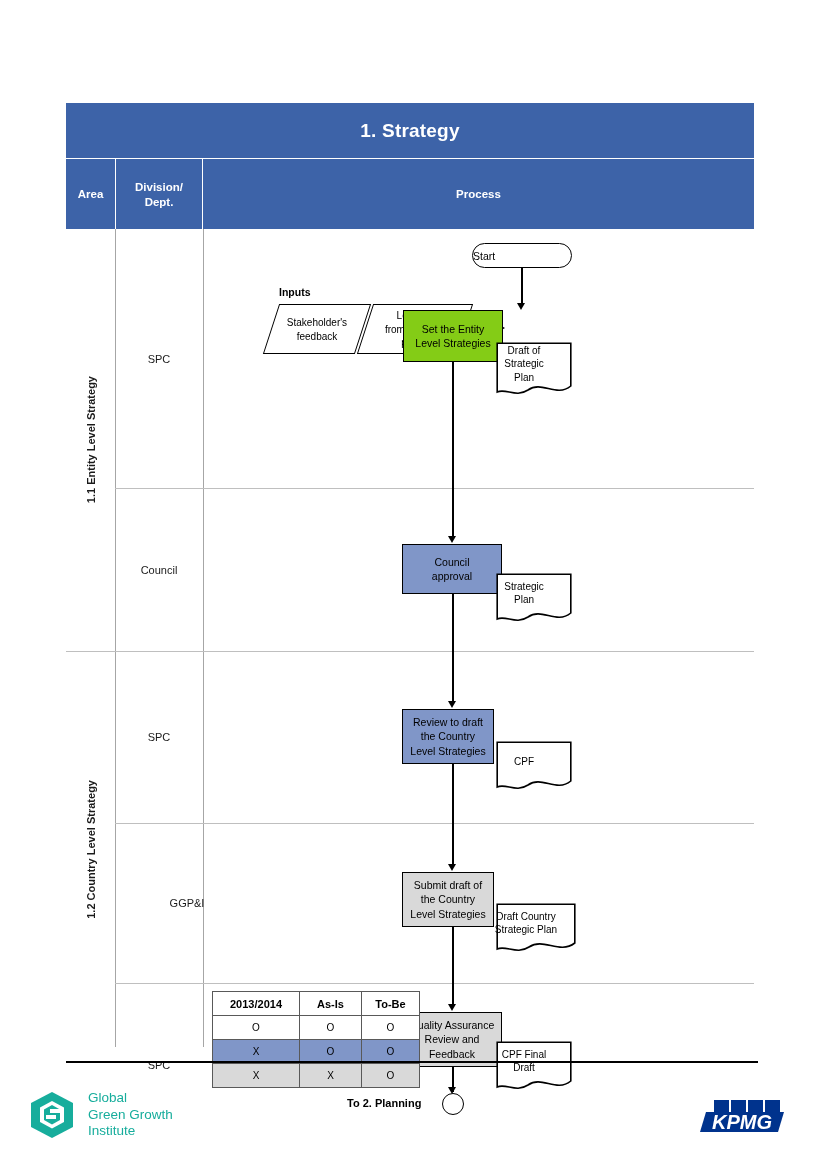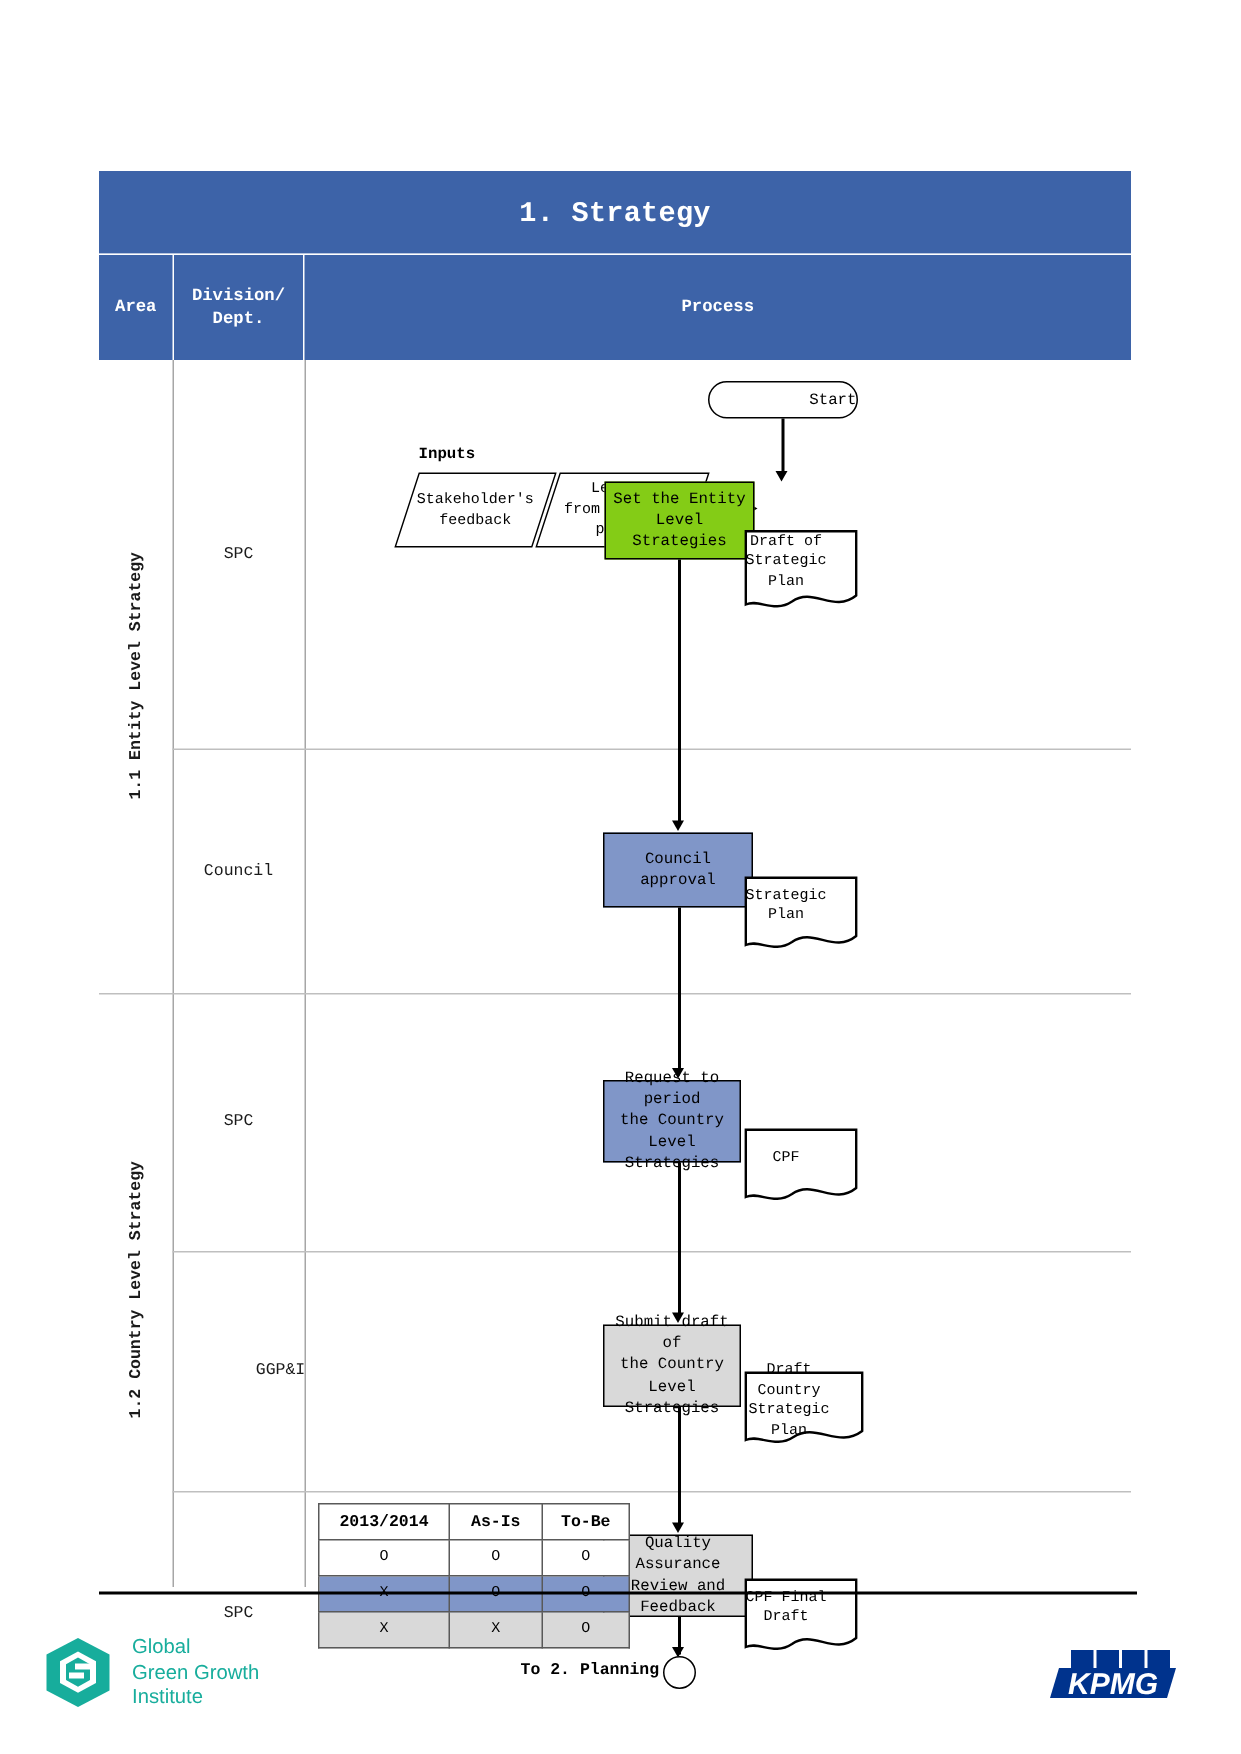--- a/index.html
+++ b/index.html
@@ -5,21 +5,21 @@
   * { box-sizing: border-box; }
   html, body {
     margin: 0; padding: 0;
     width: 827px; height: 1169px;
     background: #ffffff;
     font-family: "Liberation Sans", sans-serif;
   }
   #page { position: relative; width: 827px; height: 1169px; overflow: hidden; }
 
   
-  .grid { position: absolute; left: 66px; top: 114px; width: 688px; height: 944px; font-family: Liberation Mono, monospace; }
+  .grid { position: absolute; left: 66px; top: 103px; width: 688px; height: 944px; }
 
   .title-band {
     position: absolute; left: 0; top: 0; width: 688px; height: 55px;
     background: #3d63a8;
     display: flex; align-items: center; justify-content: center;
   }
   .title-band .t {
     color: #ffffff; font-size: 19px; font-weight: bold; letter-spacing: .2px;
   }
 
@@ -60,21 +60,21 @@
     position: absolute; left: 49px; width: 88px;
     display: flex; align-items: center; justify-content: center;
     font-size: 11px; color: #1a1a1a;
   }
 
   
   .shape { position: absolute; }
 
   .terminator {
     border: 1.6px solid #000; border-radius: 22px; background: #fff;
-    display: flex; align-items: center; justify-content: flex-end;
+    display: flex; align-items: center; justify-content: flex-start;
     font-size: 10.5px; color: #000;
   }
   .procbox {
     border: 1.6px solid #000; background: #84cc16;
     display: flex; align-items: center; justify-content: center;
     text-align: center; font-size: 10.5px; line-height: 1.35; color: #000;
     padding: 0 2px;
   }
   .procbox.blue { background: #8096c8; }
   .procbox.gray { background: #d9d9d9; }
@@ -253,21 +253,21 @@
             <div>Plan</div>
           </div>
         </div>
       </div>
 
       <div class="conn-v" style="left:386px; top:365px; height:110px;"></div>
       <div class="arrow-d" style="left:382px; top:472px;"></div>
 
       <div class="shape procbox blue" style="left:336px; top:480px; width:92px; height:55px;">
         <div>
-          <div>Request to period</div>
+          <div>Review to draft</div>
           <div>the Country</div>
           <div>Level Strategies</div>
         </div>
       </div>
 
       <div class="docshape" style="left:420px; top:512px; width:76px; height:52px;">
         <svg width="76" height="52" viewBox="0 0 76 52">
           <path d="M1.2 1.2 H74.8 V40 C60 52 46 34 32 44 C20 52 10 42 1.2 46 Z" fill="#ffffff" stroke="#000000" stroke-width="1.6"></path>
         </svg>
         <div class="lbl">

